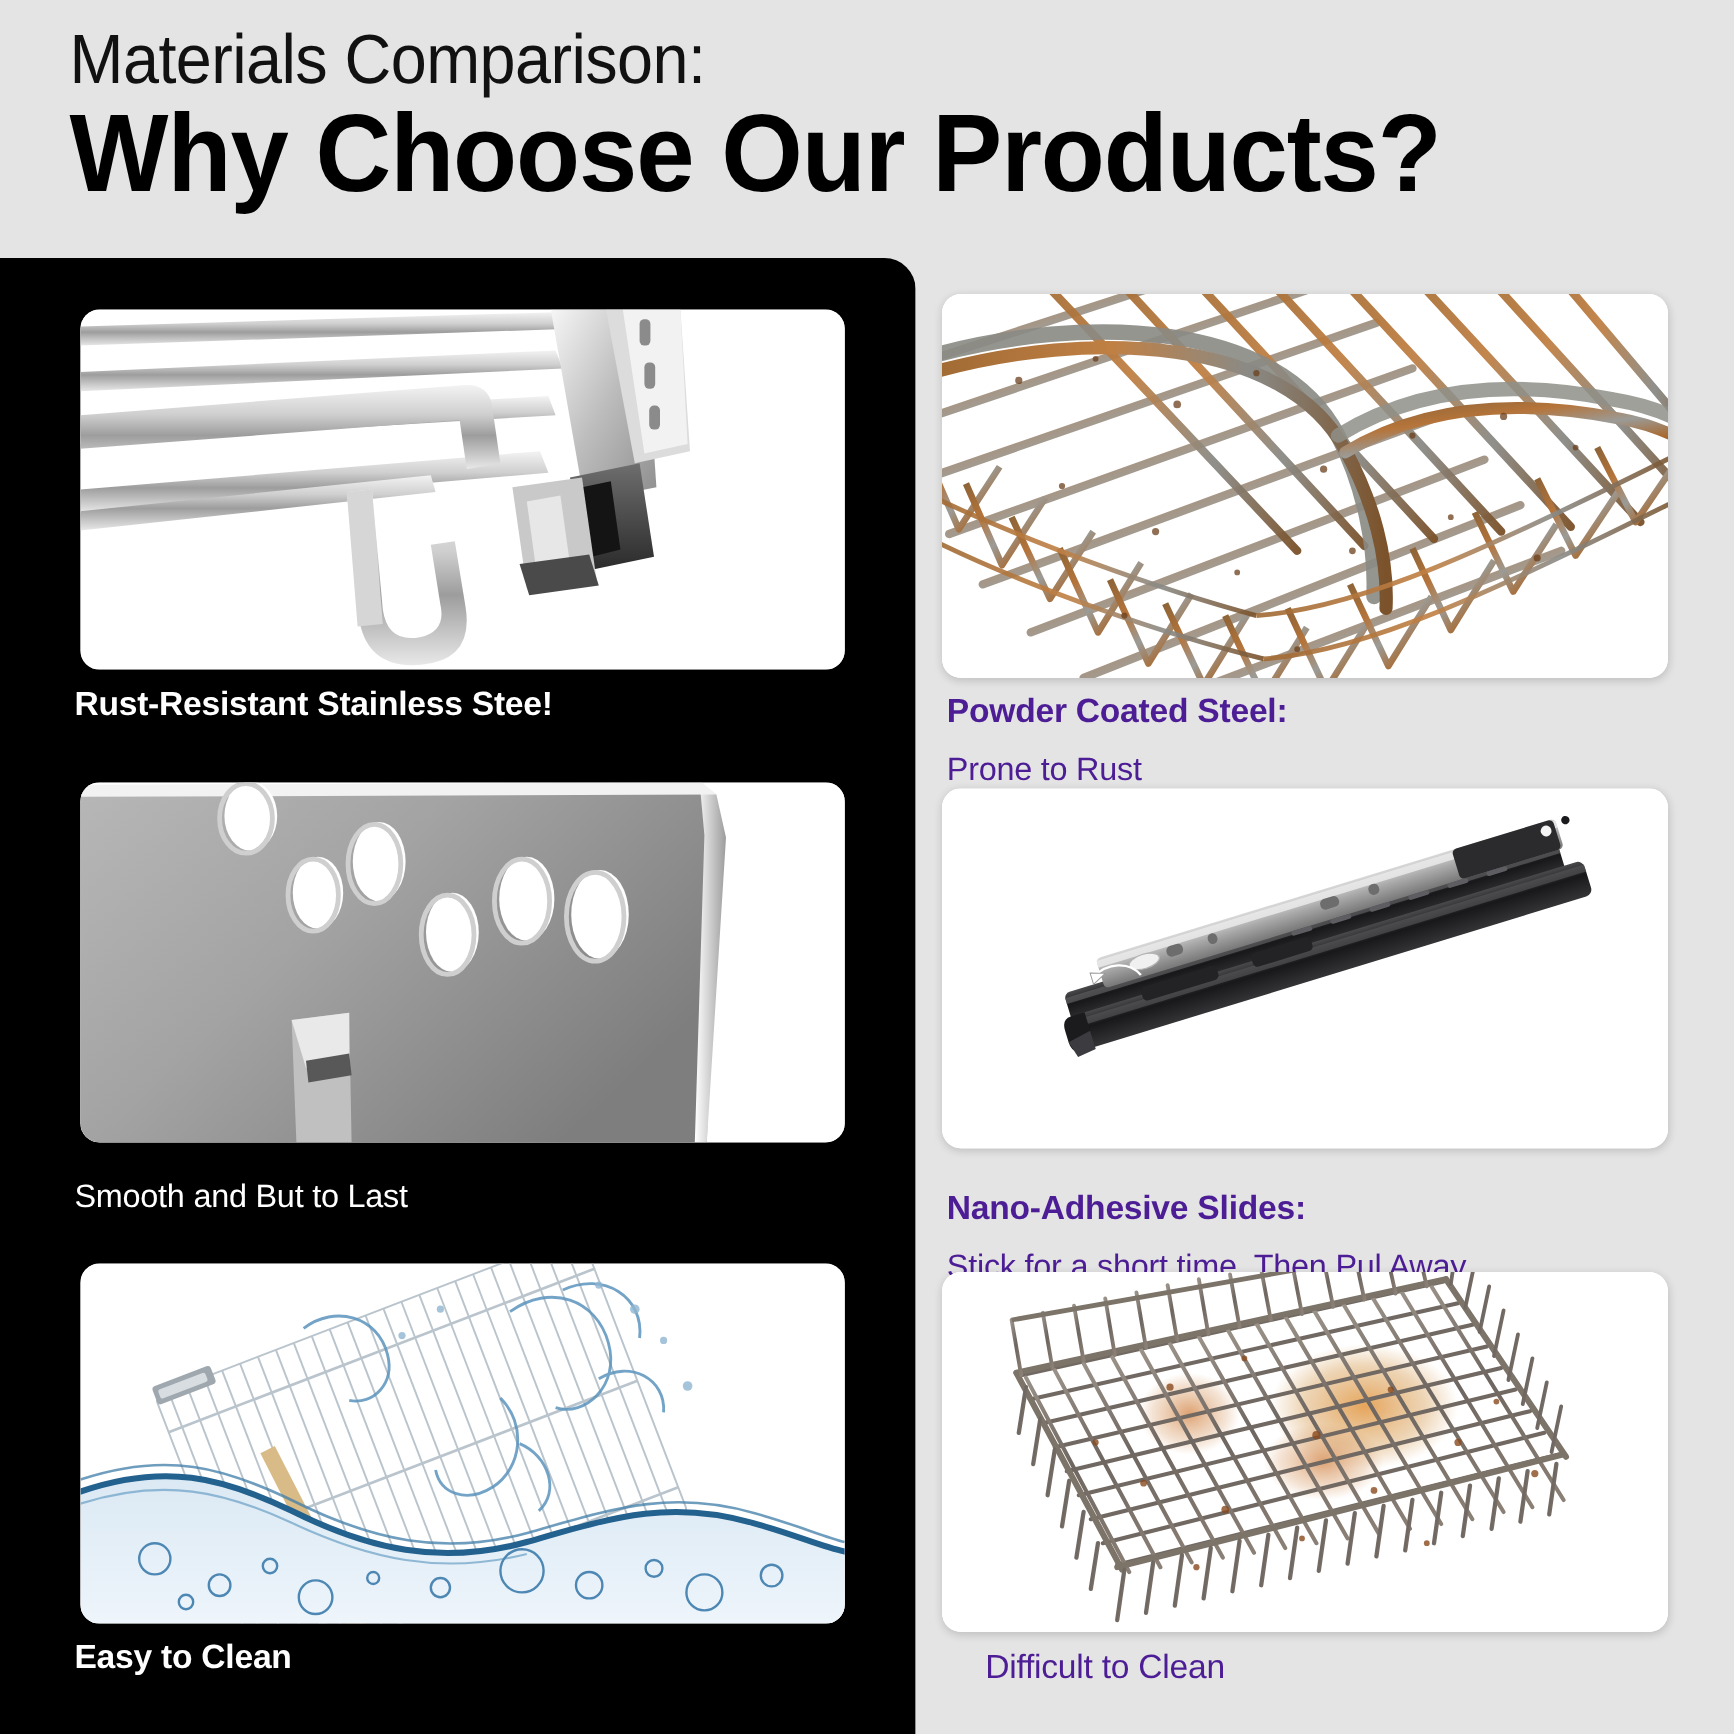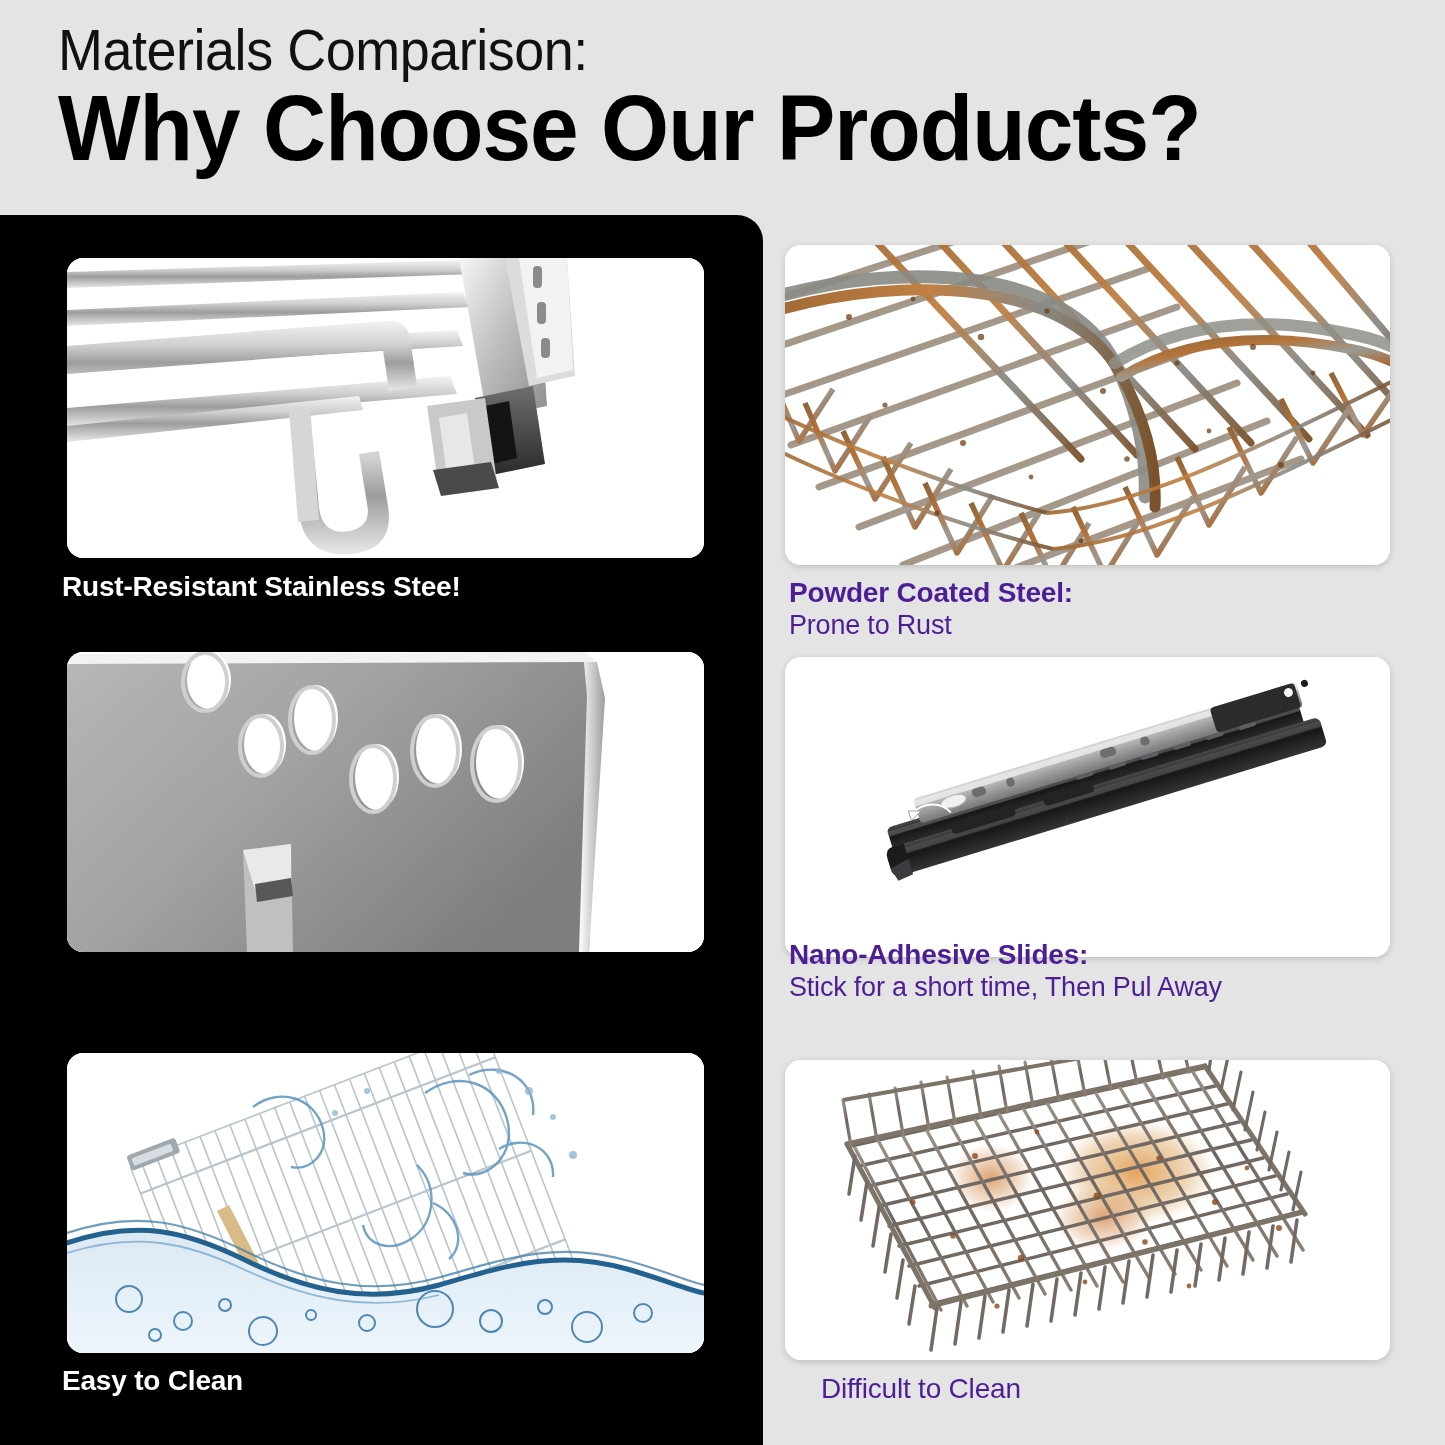--- a/index.html
+++ b/index.html
@@ -50,25 +50,25 @@
 
   
   .rc{ left:22px; width:605px; }
   #card-r1{ top:30px;  height:320px; }
   #card-r2{ top:442px; height:300px; }
   #card-r3{ top:845px; height:300px; }
 
   
   .cap{ position:absolute; white-space:nowrap; }
   .cap .t1{ display:block; font-size:28px; font-weight:700; letter-spacing:-0.2px; }
-  .cap .t2{ display:block; font-size:27px; font-weight:400; letter-spacing:-0.2px; margin-top:1px; }
+  .cap .t2{ display:block; font-size:27px; font-weight:400; letter-spacing:-0.2px; margin-top:17px; }
   .cap-left{ left:62px; color:#ffffff; }
   .cap-right{ left:26px; color:#4c1d95; }
   #cap-l1{ top:356px;text-align:right; } #cap-l2{ top:750px; } #cap-l3{ top:1150px; }
-  #cap-r1{ top:362px; } #cap-r2{ top:724px; } #cap-r3{ top:1158px;margin-left:32px; }
+  #cap-r1{ top:362px; } #cap-r2{ top:776px; } #cap-r3{ top:1158px;margin-left:32px; }
 
   
   .art{ position:absolute; inset:0; width:100%; height:100%; display:block; }
 </style>
 </head>
 <body>
 
 <div id="header">
   <div id="title-line1">Materials Comparison:</div>
   <div id="title-line2">Why Choose Our Products?</div>
@@ -168,20 +168,21 @@
         <ellipse cx="433" cy="110" rx="24" ry="37" fill="#ffffff"></ellipse>
         <ellipse cx="429" cy="112" rx="24" ry="37" fill="none" stroke="#cfcfcf" stroke-width="4"></ellipse>
       </g>
 
       <polygon points="176,198 224,192 226,300 180,300" fill="#c0c0c0"></polygon>
       <polygon points="176,198 224,192 224,232 188,238" fill="#e9e9e9"></polygon>
       <polygon points="188,232 224,226 226,244 190,250" fill="#585858"></polygon>
     </svg>
   </div>
   <div class="cap cap-left" id="cap-l2">
+    <span class="t2">Smooth and But to Last</span>
   </div>
 
   <div class="card lc" id="card-l3">
     <svg class="art" viewBox="0 0 637 300" preserveAspectRatio="none">
       <defs>
         <linearGradient id="waterfill" x1="0" y1="0" x2="0" y2="1">
           <stop offset="0%" stop-color="#dbe9f4"></stop>
             <stop offset="100%" stop-color="#eef5fb"></stop>
         </linearGradient>
       </defs>

